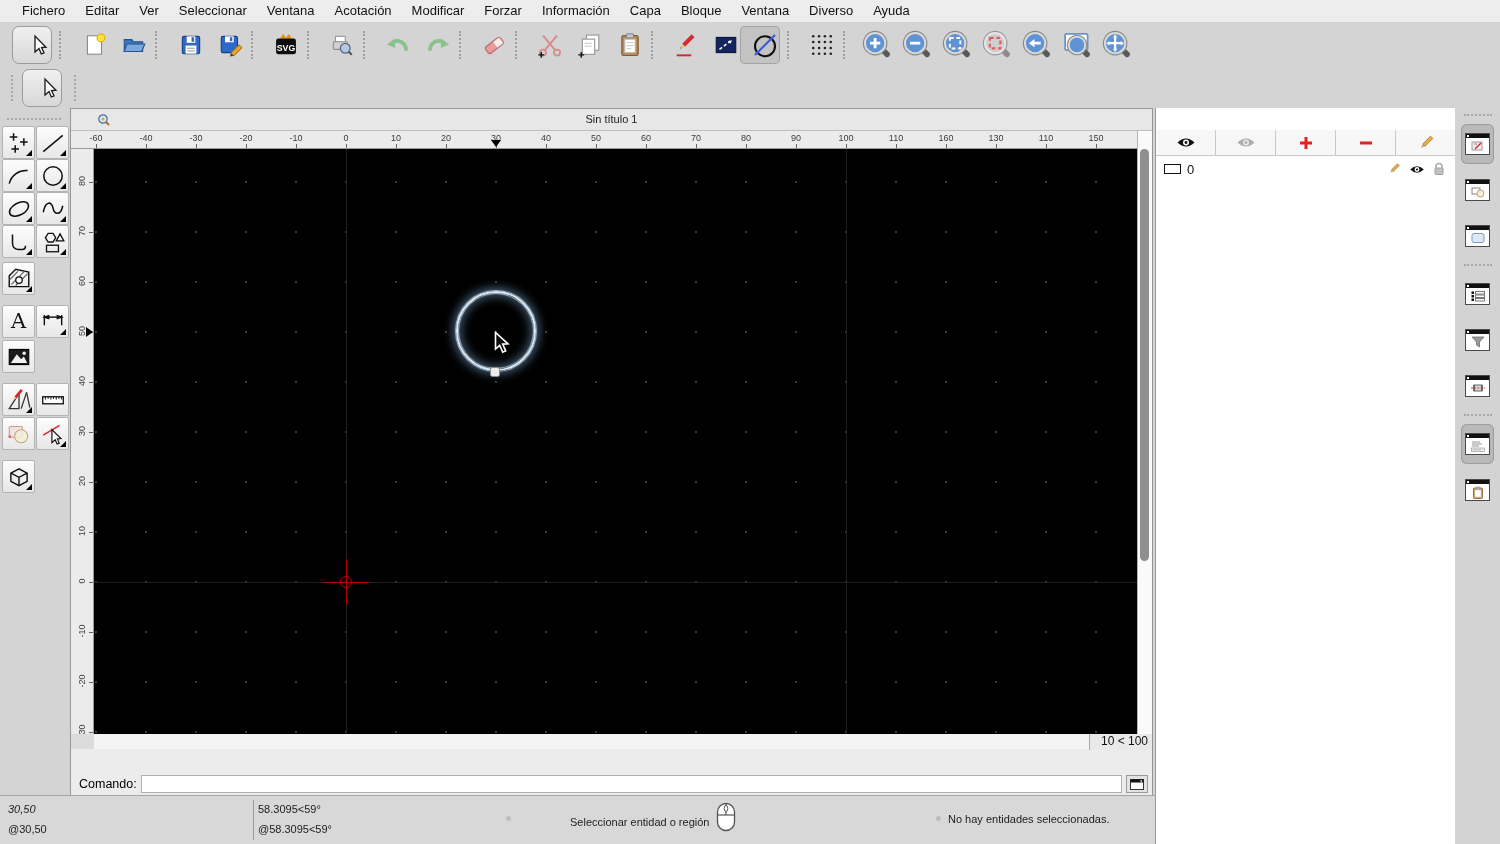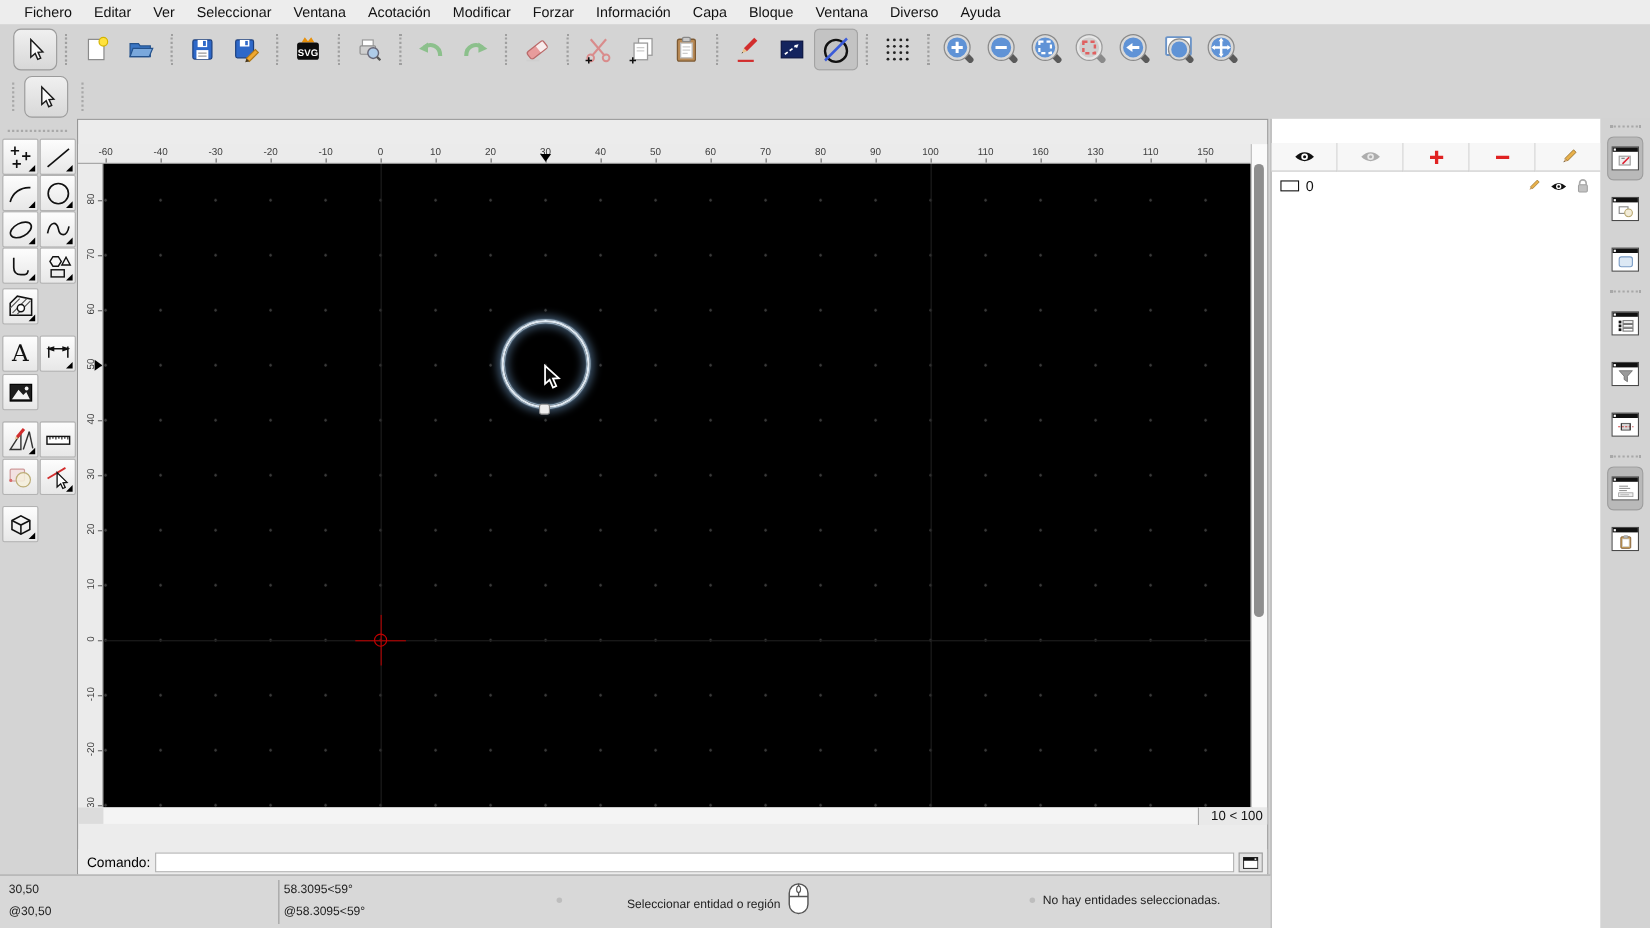--- a/index.html
+++ b/index.html
@@ -10,21 +10,21 @@
   
   #menubar { position:absolute; left:0; top:0; width:1500px; height:22px; background:#ededed;
     display:flex; align-items:center; padding-left:12px; font-size:13px; color:#111; }
   .menu-item { padding:0 10px; line-height:22px; }
 
   
   #toolbar1 { position:absolute; left:0; top:22px; width:1500px; height:46px;
     display:flex; align-items:center; padding-left:12px; }
   #toolbar2 { position:absolute; left:0; top:68px; width:1500px; height:40px;
     display:flex; align-items:center; padding-left:6px; }
-  .tbtn { width:40px; height:38px; display:flex; align-items:center; justify-content:center;
+  .tbtn { width:40px; height:38px; display:flex; align-items:center; justify-content:flex-end;
     border-radius:5px; flex:0 0 auto; }
   .tbtn.outlined { background:linear-gradient(#f0f0f0,#d8d8d8); border:1px solid #9b9b9b; border-radius:7px; }
   .tbtn.pressed { background:#c3c3c3; box-shadow:inset 0 0 0 1px #a3a3a3; border-radius:5px; }
   .vsep { width:0; height:28px; border-left:2px dotted #9f9f9f; margin:0 7px; flex:0 0 auto; }
   .vdots { width:0; height:26px; border-left:2px dotted #a8a8a8; margin:0 5px; flex:0 0 auto; }
 
   
   #leftdock { position:absolute; left:0; top:108px; width:70px; height:687px; }
   .hdots { position:absolute; left:7px; top:10px; width:54px; height:0; border-top:2px dotted #a8a8a8; }
   .pbtn { position:absolute; width:33px; height:33px; background:linear-gradient(#fdfdfd,#e7e7e7);
@@ -559,20 +559,30 @@
     <span>
         <svg width="26" height="26" viewBox="0 0 24 24" fill="none" stroke="#111" stroke-width="1.3">
           <path d="M4.5 8.5 L12 4.5 L19.5 8.5 L19.5 16 L12 20 L4.5 16 Z"></path>
           <path d="M4.5 8.5 L12 12.3 L19.5 8.5 M12 12.3 V20"></path>
         </svg>
       </span>
   </div>
 </div>
 
 <div id="docwin">
+  <div id="doctitle">
+    <span id="docicon">
+        <svg width="14" height="14" viewBox="0 0 14 14">
+          <circle cx="6" cy="6" r="4.2" fill="#d8e6f2" stroke="#4a6e9a" stroke-width="1.2"></circle>
+          <line x1="9" y1="9" x2="12" y2="12" stroke="#a86a2a" stroke-width="1.8"></line>
+          <circle cx="6" cy="6" r="1.5" fill="#e8a23c"></circle>
+        </svg>
+      </span>
+    <span>Sin título 1</span>
+  </div>
 
   <div id="hruler">
       <span class="hlab" style="left: 25px;">-60</span>
       <div class="htick" style="left: 25px;"></div>
       <span class="hlab" style="left: 75px;">-40</span>
       <div class="htick" style="left: 75px;"></div>
       <span class="hlab" style="left: 125px;">-30</span>
       <div class="htick" style="left: 125px;"></div>
       <span class="hlab" style="left: 175px;">-20</span>
       <div class="htick" style="left: 175px;"></div>
@@ -837,21 +847,21 @@
             <rect x="2.5" y="2" width="9" height="10.5" rx="1" fill="#c9a05a" stroke="#7d5a33" stroke-width="0.8"></rect>
             <rect x="5" y="1" width="4" height="2.2" rx="0.8" fill="#bbb" stroke="#888" stroke-width="0.6"></rect>
             <rect x="4" y="4" width="6" height="7" fill="#fff" stroke="#ccc" stroke-width="0.6"></rect>
           </svg>
         </div>
       </div>
   </div>
 </div>
 
 <div id="statusbar">
-  <span class="st" style="left:8px; top:7px;">30,50</span>
+  <span class="st" style="left:8px; top:7px;font-style:italic;">30,50</span>
   <span class="st" style="left:8px; top:27px;">@30,50</span>
   <div id="stsep"></div>
   <span class="st" style="left:258px; top:7px;">58.3095&lt;59°</span>
   <span class="st" style="left:258px; top:27px;">@58.3095&lt;59°</span>
   <span class="stdot" style="left:506px; top:20px;"></span>
   <span class="st" style="left:570px; top:20px;">Seleccionar entidad o región</span>
   <span class="st" style="left:716px; top:6px;">
     <svg width="20" height="30" viewBox="0 0 20 30">
         <rect x="1.5" y="1.5" width="17" height="27" rx="8.5" fill="#fff" stroke="#555" stroke-width="1.3"></rect>
         <line x1="10" y1="1.5" x2="10" y2="13" stroke="#555" stroke-width="1.2"></line>

